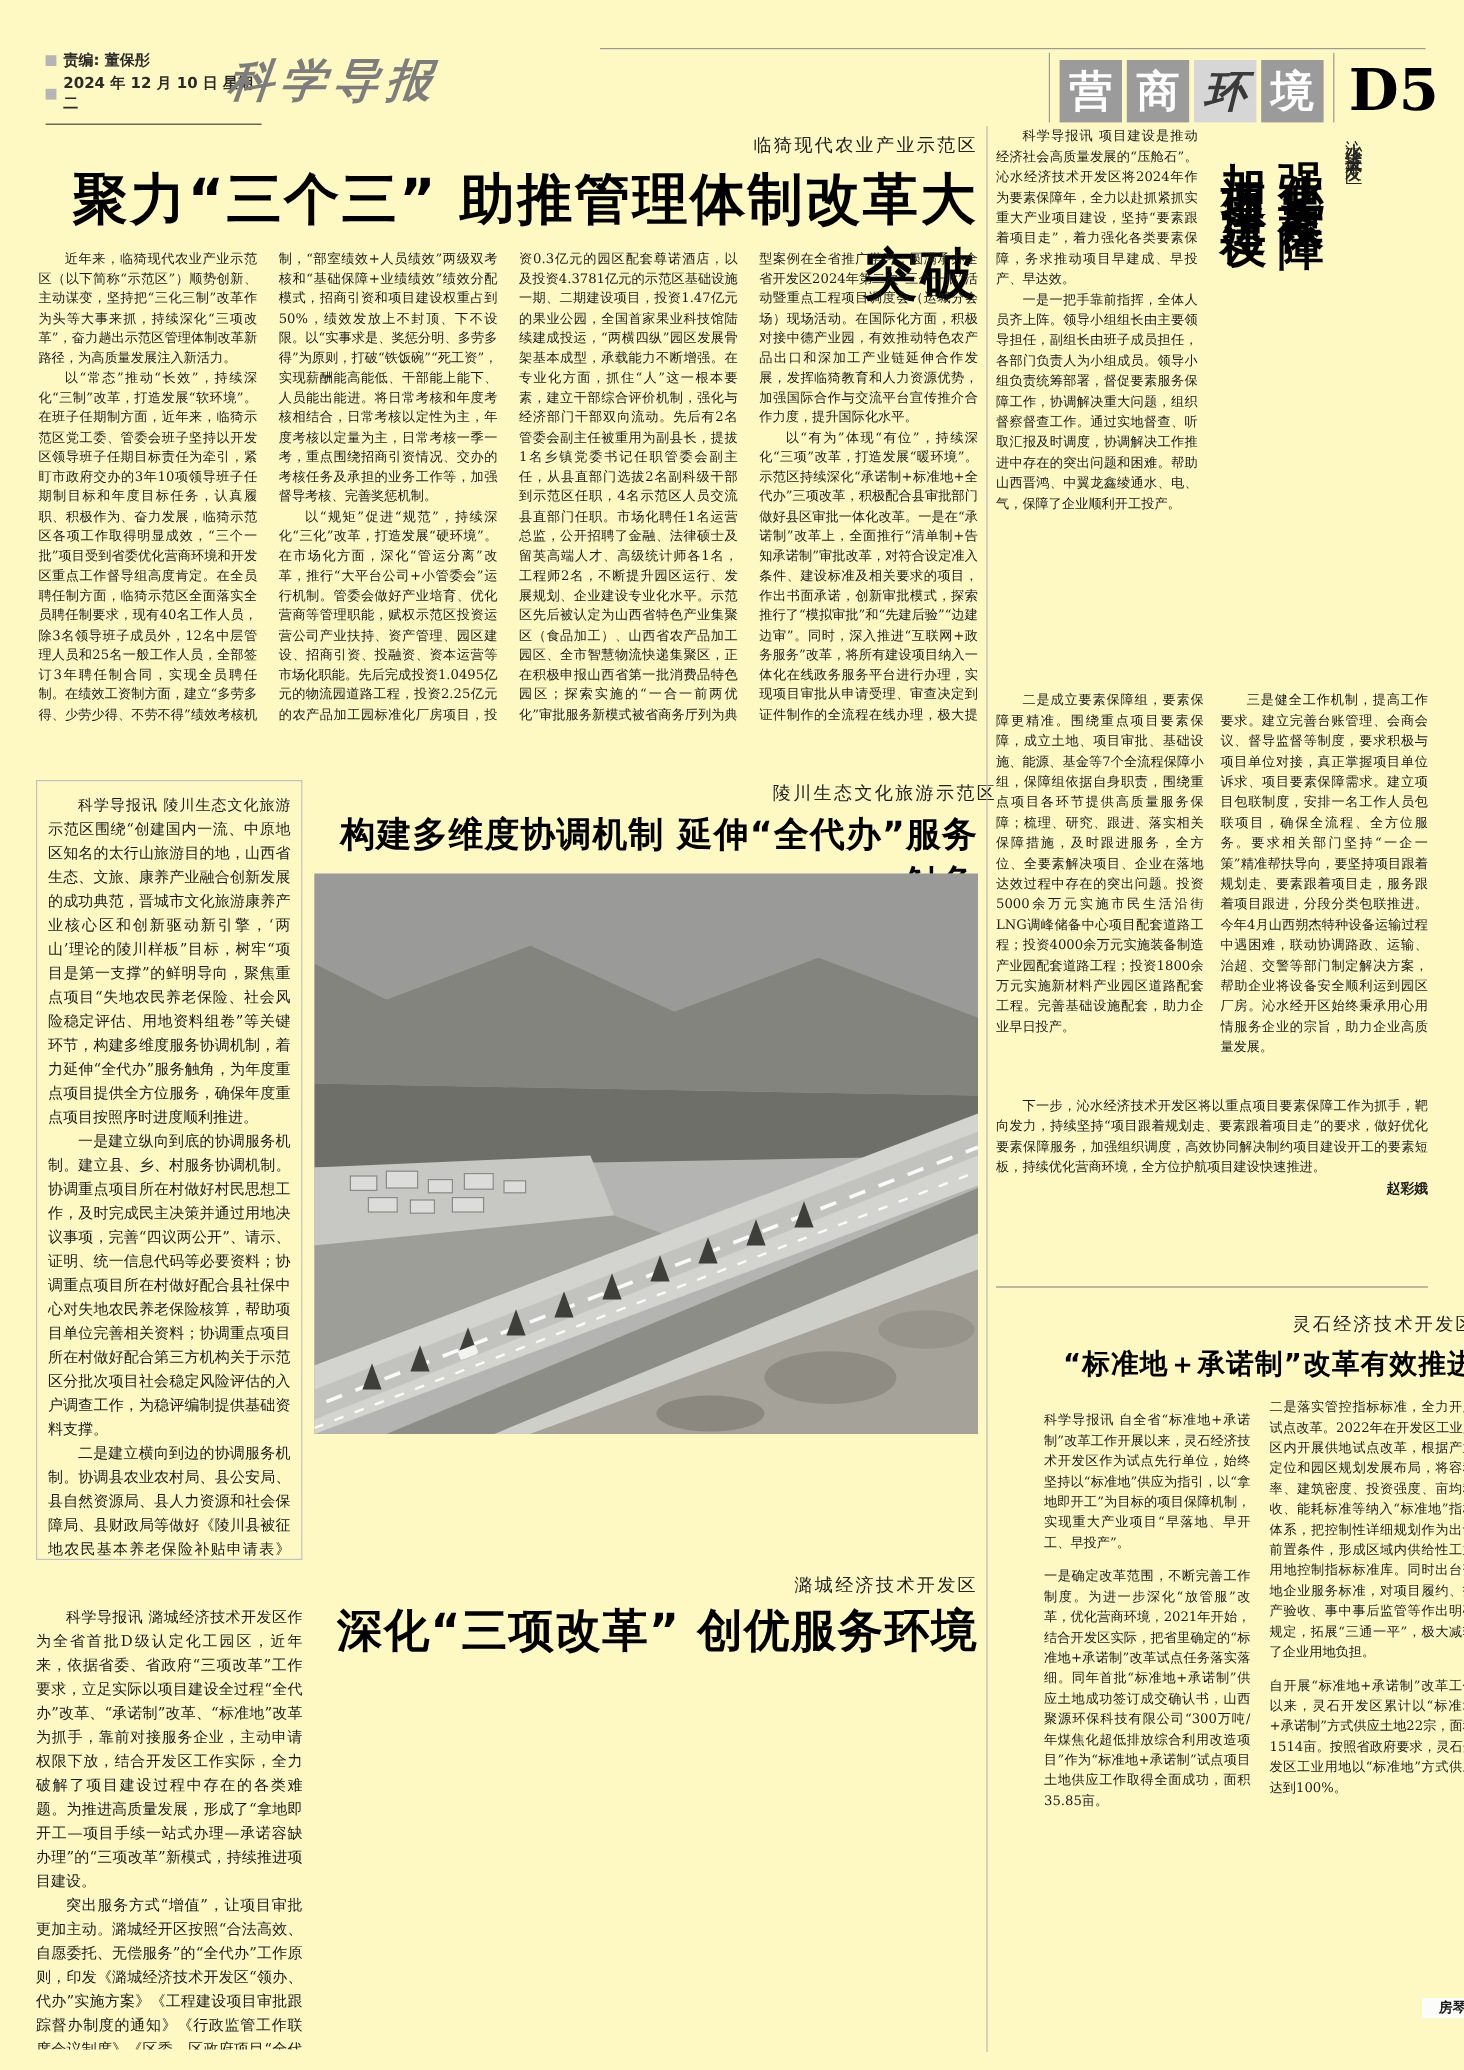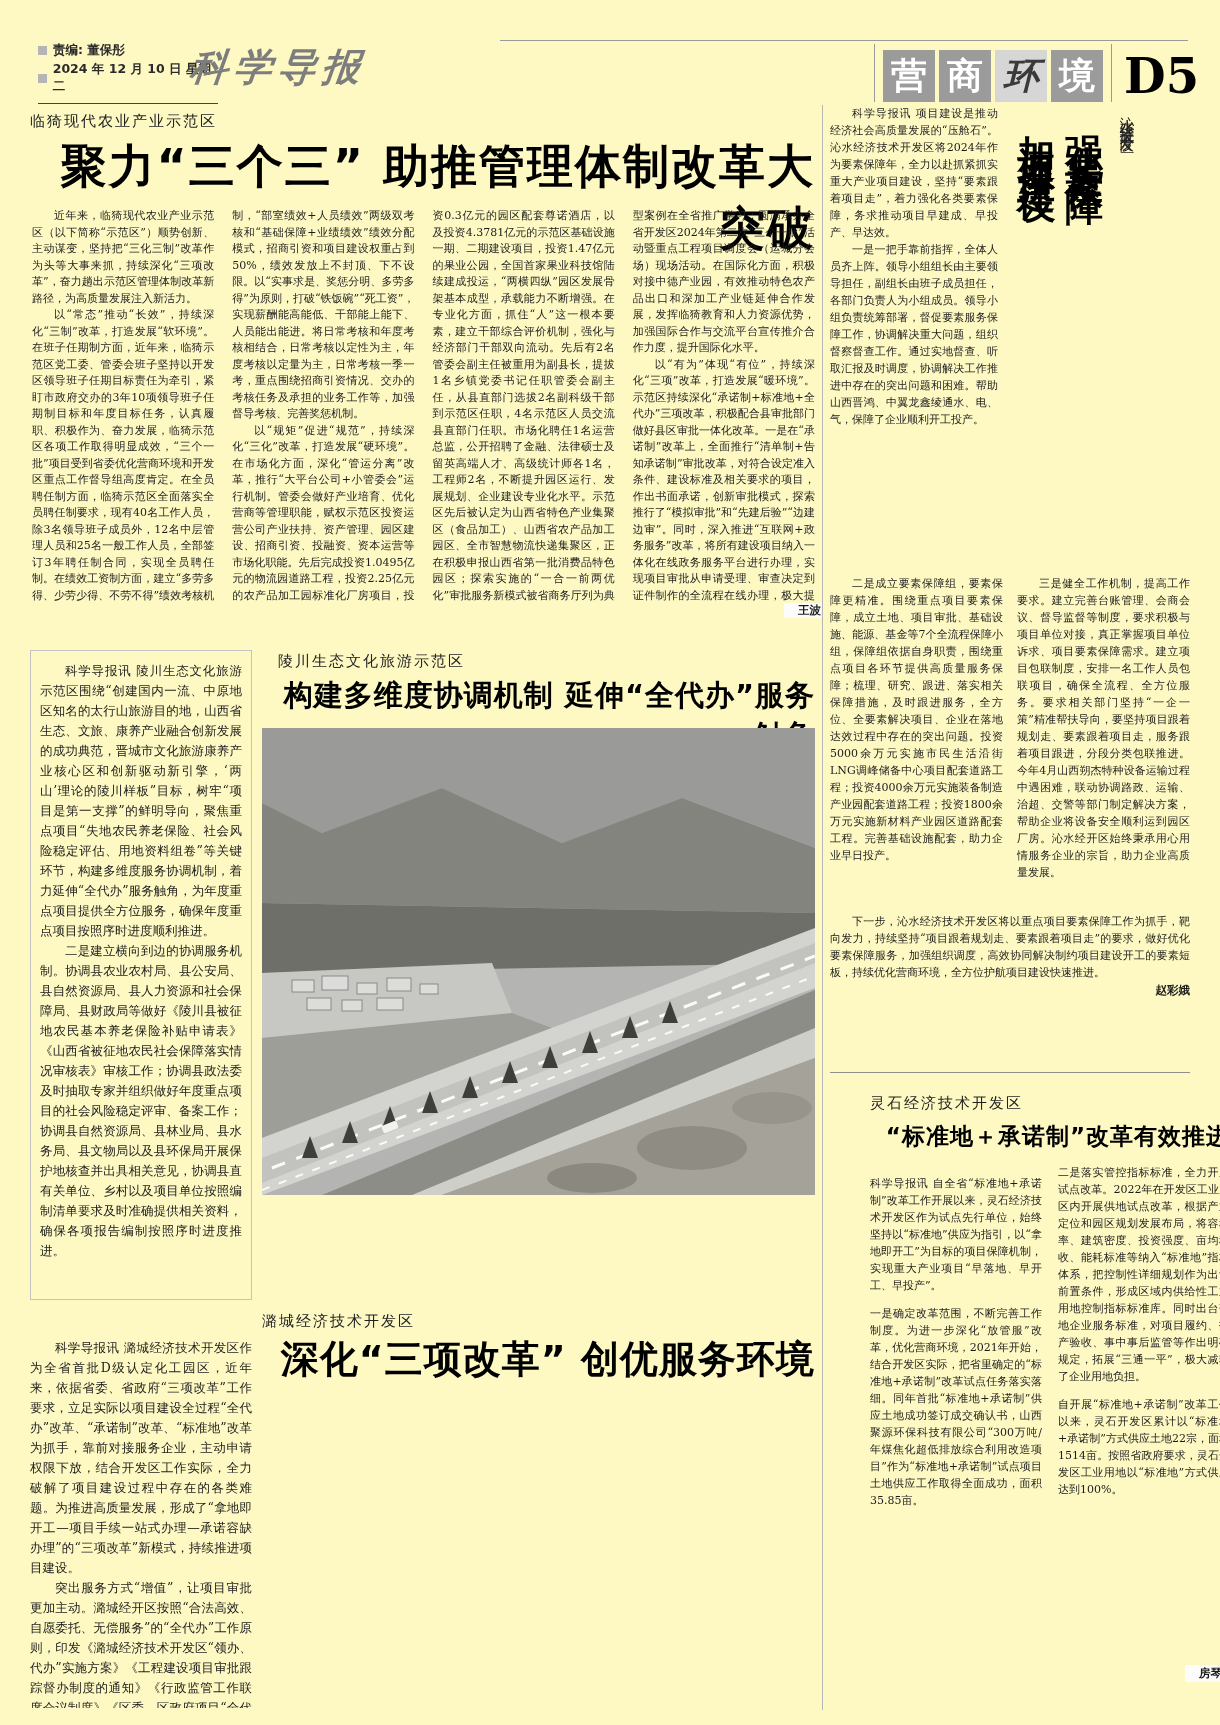--- a/index.html
+++ b/index.html
@@ -20,21 +20,21 @@
   .section .vr{width:1px;height:58px;background:#9a9a9a;margin:0 6px;}
   .sec-box{width:52px;height:52px;margin:0 2px;background:#9b9b9b;color:#fff;
            font-family:"DejaVu Sans","Liberation Sans",sans-serif;font-weight:900;
            font-size:36px;display:flex;align-items:center;justify-content:center;}
   .sec-box.callig{background:#d6d6d6;color:#3a3a3a;font-family:"DejaVu Serif","Liberation Serif",serif;
            font-style:italic;font-weight:bold;}
   .pageno{font-size:48px;font-weight:bold;color:#000;line-height:52px;margin-left:6px;
           font-family:"DejaVu Serif","Liberation Serif",serif;}
 
   
-  .kicker{text-align:left;font-size:15px;color:#222;letter-spacing:2px;
+  .kicker{text-align:right;font-size:15px;color:#222;letter-spacing:2px;
           font-family:"DejaVu Sans","Liberation Sans",sans-serif;}
   .headline{font-family:"DejaVu Sans","Liberation Sans",sans-serif;font-weight:900;color:#000;
             text-align:right;}
   .body-cols{text-align:justify;overflow:hidden;position:relative;}
   .body-cols p,.intro p,.qs p{margin:0;text-indent:2em;}
   .small-txt{font-size:11px;line-height:16.5px;}
   .intro{font-size:12.5px;line-height:20px;text-align:justify;overflow:hidden;}
   .byline-ov{position:absolute;right:8px;bottom:2px;background:#fcfcfa;padding-left:14px;
              font-size:11.5px;font-weight:bold;}
   .vline{width:1px;background:#b7b7b7;}
@@ -114,26 +114,24 @@
   </div>
 
   <div class="abs kicker a1-kicker">临猗现代农业产业示范区</div>
   <div class="abs headline a1-head">聚力“三个三” 助推管理体制改革大突破</div>
   <div class="abs body-cols small-txt a1-body">
       <p>近年来，临猗现代农业产业示范区（以下简称“示范区”）顺势创新、主动谋变，坚持把“三化三制”改革作为头等大事来抓，持续深化“三项改革”，奋力趟出示范区管理体制改革新路径，为高质量发展注入新活力。</p>
       <p>以“常态”推动“长效”，持续深化“三制”改革，打造发展“软环境”。在班子任期制方面，近年来，临猗示范区党工委、管委会班子坚持以开发区领导班子任期目标责任为牵引，紧盯市政府交办的3年10项领导班子任期制目标和年度目标任务，认真履职、积极作为、奋力发展，临猗示范区各项工作取得明显成效，“三个一批”项目受到省委优化营商环境和开发区重点工作督导组高度肯定。在全员聘任制方面，临猗示范区全面落实全员聘任制要求，现有40名工作人员，除3名领导班子成员外，12名中层管理人员和25名一般工作人员，全部签订3年聘任制合同，实现全员聘任制。在绩效工资制方面，建立“多劳多得、少劳少得、不劳不得”绩效考核机制，“部室绩效+人员绩效”两级双考核和“基础保障+业绩绩效”绩效分配模式，招商引资和项目建设权重占到50%，绩效发放上不封顶、下不设限。以“实事求是、奖惩分明、多劳多得”为原则，打破“铁饭碗”“死工资”，实现薪酬能高能低、干部能上能下、人员能出能进。将日常考核和年度考核相结合，日常考核以定性为主，年度考核以定量为主，日常考核一季一考，重点围绕招商引资情况、交办的考核任务及承担的业务工作等，加强督导考核、完善奖惩机制。</p>
       <p>以“规矩”促进“规范”，持续深化“三化”改革，打造发展“硬环境”。在市场化方面，深化“管运分离”改革，推行“大平台公司+小管委会”运行机制。管委会做好产业培育、优化营商等管理职能，赋权示范区投资运营公司产业扶持、资产管理、园区建设、招商引资、投融资、资本运营等市场化职能。先后完成投资1.0495亿元的物流园道路工程，投资2.25亿元的农产品加工园标准化厂房项目，投资0.3亿元的园区配套尊诺酒店，以及投资4.3781亿元的示范区基础设施一期、二期建设项目，投资1.47亿元的果业公园，全国首家果业科技馆陆续建成投运，“两横四纵”园区发展骨架基本成型，承载能力不断增强。在专业化方面，抓住“人”这一根本要素，建立干部综合评价机制，强化与经济部门干部双向流动。先后有2名管委会副主任被重用为副县长，提拔1名乡镇党委书记任职管委会副主任，从县直部门选拔2名副科级干部到示范区任职，4名示范区人员交流县直部门任职。市场化聘任1名运营总监，公开招聘了金融、法律硕士及留英高端人才、高级统计师各1名，工程师2名，不断提升园区运行、发展规划、企业建设专业化水平。示范区先后被认定为山西省特色产业集聚区（食品加工）、山西省农产品加工园区、全市智慧物流快递集聚区，正在积极申报山西省第一批消费品特色园区；探索实施的“一合一前两优化”审批服务新模式被省商务厅列为典型案例在全省推广学习；圆满承办全省开发区2024年第二次“三个一批”活动暨重点工程项目调度会（运城分会场）现场活动。在国际化方面，积极对接中德产业园，有效推动特色农产品出口和深加工产业链延伸合作发展，发挥临猗教育和人力资源优势，加强国际合作与交流平台宣传推介合作力度，提升国际化水平。</p>
       <p>以“有为”体现“有位”，持续深化“三项”改革，打造发展“暖环境”。示范区持续深化“承诺制+标准地+全代办”三项改革，积极配合县审批部门做好县区审批一体化改革。一是在“承诺制”改革上，全面推行“清单制+告知承诺制”审批改革，对符合设定准入条件、建设标准及相关要求的项目，作出书面承诺，创新审批模式，探索推行了“模拟审批”和“先建后验”“边建边审”。同时，深入推进“互联网+政务服务”改革，将所有建设项目纳入一体化在线政务服务平台进行办理，实现项目审批从申请受理、审查决定到证件制作的全流程在线办理，极大提升了企业满意度及项目推进速度。今年以来，已对7个项目36个事项实行了承诺制办理，基本实现了企业投资项目“全承诺、无审批，拿地即开工”。二是在“标准地”改革上，坚持以破解用地难为核心突破口，划定了“吃透政策、健全制度、分类供地、强化监管”的四步路线，通过严把各项用地控制性指标、强化用地监管、实施“标准地+标准化厂房”新模式等举措，有效减轻企业负担，满足了企业“拿地即开工”需求。同时定期召开推进“标准地”改革工作联席会议，配合县自然资源局出台了《临猗县“标准地”供后监管工作实施方案》，确保监管流程标准化、监管过程履约化，确保入驻企业充分履行投资承诺。截至目前，示范区核心区出让“标准地”7宗，合计289.21亩。三是在“全代办”改革上，组建示范区全代办服务专班，建立“1+1+X”全代办工作机制，通过实行“一个项目、一套班子、一抓到底”的全代办服务，为项目签约落地到竣工投产提供全事项、全链条、全周期服务，实现了效率提升、企业满意度提高。今年以来，已为10个项目27个事项提供全代办服务。同时积极配合县区审批一体化改革，围绕“一体化审批”机制的日常运行进行探索创新，健全工作机制，规范了协同服务模式、优化工作流程，持续推动实质层面一体化审批运行。临猗示范区的做法受到省商务厅肯定，2024年11月19日印发的开发区高质量发展工作交流第2期简报以《临猗示范区：探索县区“一体化审批”改革新模式》为题介绍经验做法，在全省予以学习推广。</p>
     </div>
-  <div class="abs byline-ov" style="left:32px;top:208px;width:783px;height:412px;pointer-events:none;background:none;">
-    <span class="byline-ov">王波</span>
-  </div>
 
   <div class="abs intro a2-introbox">
       <p>科学导报讯 陵川生态文化旅游示范区围绕“创建国内一流、中原地区知名的太行山旅游目的地，山西省生态、文旅、康养产业融合创新发展的成功典范，晋城市文化旅游康养产业核心区和创新驱动新引擎，‘两山’理论的陵川样板”目标，树牢“项目是第一支撑”的鲜明导向，聚焦重点项目“失地农民养老保险、社会风险稳定评估、用地资料组卷”等关键环节，构建多维度服务协调机制，着力延伸“全代办”服务触角，为年度重点项目提供全方位服务，确保年度重点项目按照序时进度顺利推进。</p>
+      <p>一是建立纵向到底的协调服务机制。建立县、乡、村服务协调机制。协调重点项目所在村做好村民思想工作，及时完成民主决策并通过用地决议事项，完善“四议两公开”、请示、证明、统一信息代码等必要资料；协调重点项目所在村做好配合县社保中心对失地农民养老保险核算，帮助项目单位完善相关资料；协调重点项目所在村做好配合第三方机构关于示范区分批次项目社会稳定风险评估的入户调查工作，为稳评编制提供基础资料支撑。</p>
       <p>二是建立横向到边的协调服务机制。协调县农业农村局、县公安局、县自然资源局、县人力资源和社会保障局、县财政局等做好《陵川县被征地农民基本养老保险补贴申请表》《山西省被征地农民社会保障落实情况审核表》审核工作；协调县政法委及时抽取专家并组织做好年度重点项目的社会风险稳定评审、备案工作；协调县自然资源局、县林业局、县水务局、县文物局以及县环保局开展保护地核查并出具相关意见，协调县直有关单位、乡村以及项目单位按照编制清单要求及时准确提供相关资料，确保各项报告编制按照序时进度推进。</p>
     </div>
   <div class="abs kicker a2-kicker">陵川生态文化旅游示范区</div>
   <div class="abs headline a2-head">构建多维度协调机制 延伸“全代办”服务触角</div>
 
   <div class="abs a2-photo">
     <svg width="553" height="467" viewBox="0 0 553 467" xmlns="http://www.w3.org/2000/svg">
       <rect width="553" height="467" fill="#b4b4b2"></rect>
       <polygon points="0,0 553,0 553,120 420,70 300,115 180,60 60,105 0,75" fill="#9a9a98"></polygon>
       <polygon points="0,75 60,105 180,60 300,115 420,70 553,120 553,185 0,175" fill="#84847f"></polygon>

